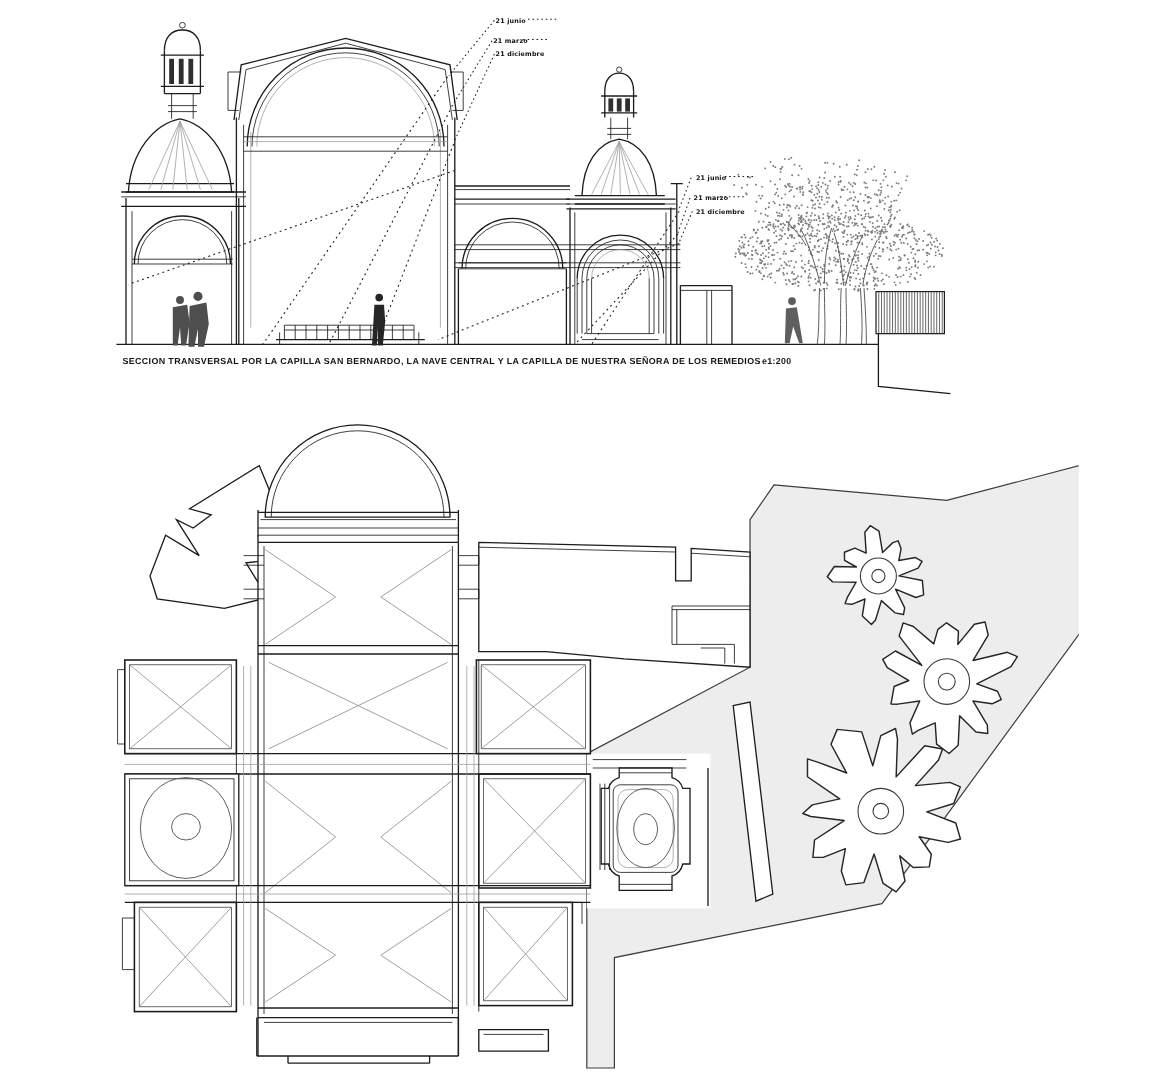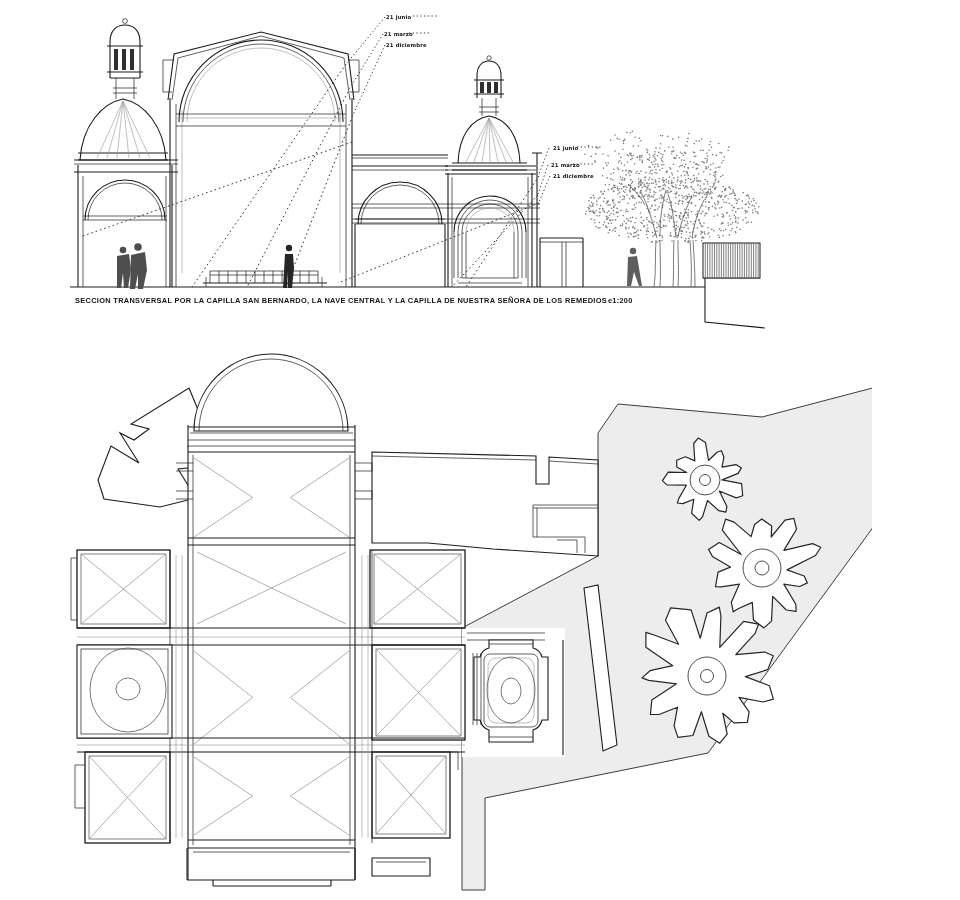--- a/index.html
+++ b/index.html
@@ -1,16 +1,16 @@
 <!DOCTYPE html>
 <html style="--line: #1c1c1c; --light: #9c9c9c; --mid: #585858; --bg: #ffffff;"><head>
 <meta charset="utf-8">
 <style>
   html,body{margin:0;padding:0;background:#fff;}
-  .stage{width:872px;height:900px;position:relative;background:var(--bg,#fff);overflow:hidden;}
+  .stage{width:872px;height:900px;position:relative;background:var(--bg,#fff);overflow:hidden;padding-left:27px;}
   svg{display:block;}
   .ln{stroke:var(--line);stroke-width:1.1;fill:none;}
   .ln2{stroke:var(--line);stroke-width:.7;fill:none;}
   .lt{stroke:var(--light);stroke-width:.65;fill:none;}
   .md{stroke:var(--mid);stroke-width:.8;fill:none;}
   .dot{stroke:#161616;stroke-width:.85;fill:none;stroke-dasharray:1.3 2.4;}
   .ray{stroke:#1d1d1d;stroke-width:.9;fill:none;stroke-dasharray:1.6 2.9;}
   .wht{fill:#fff;}
   .ann{font:700 5.3px "DejaVu Sans",sans-serif;letter-spacing:.15px;fill:#111;}
   .cap{font:600 7.3px "Liberation Sans",sans-serif;letter-spacing:.3px;fill:#141414;}

